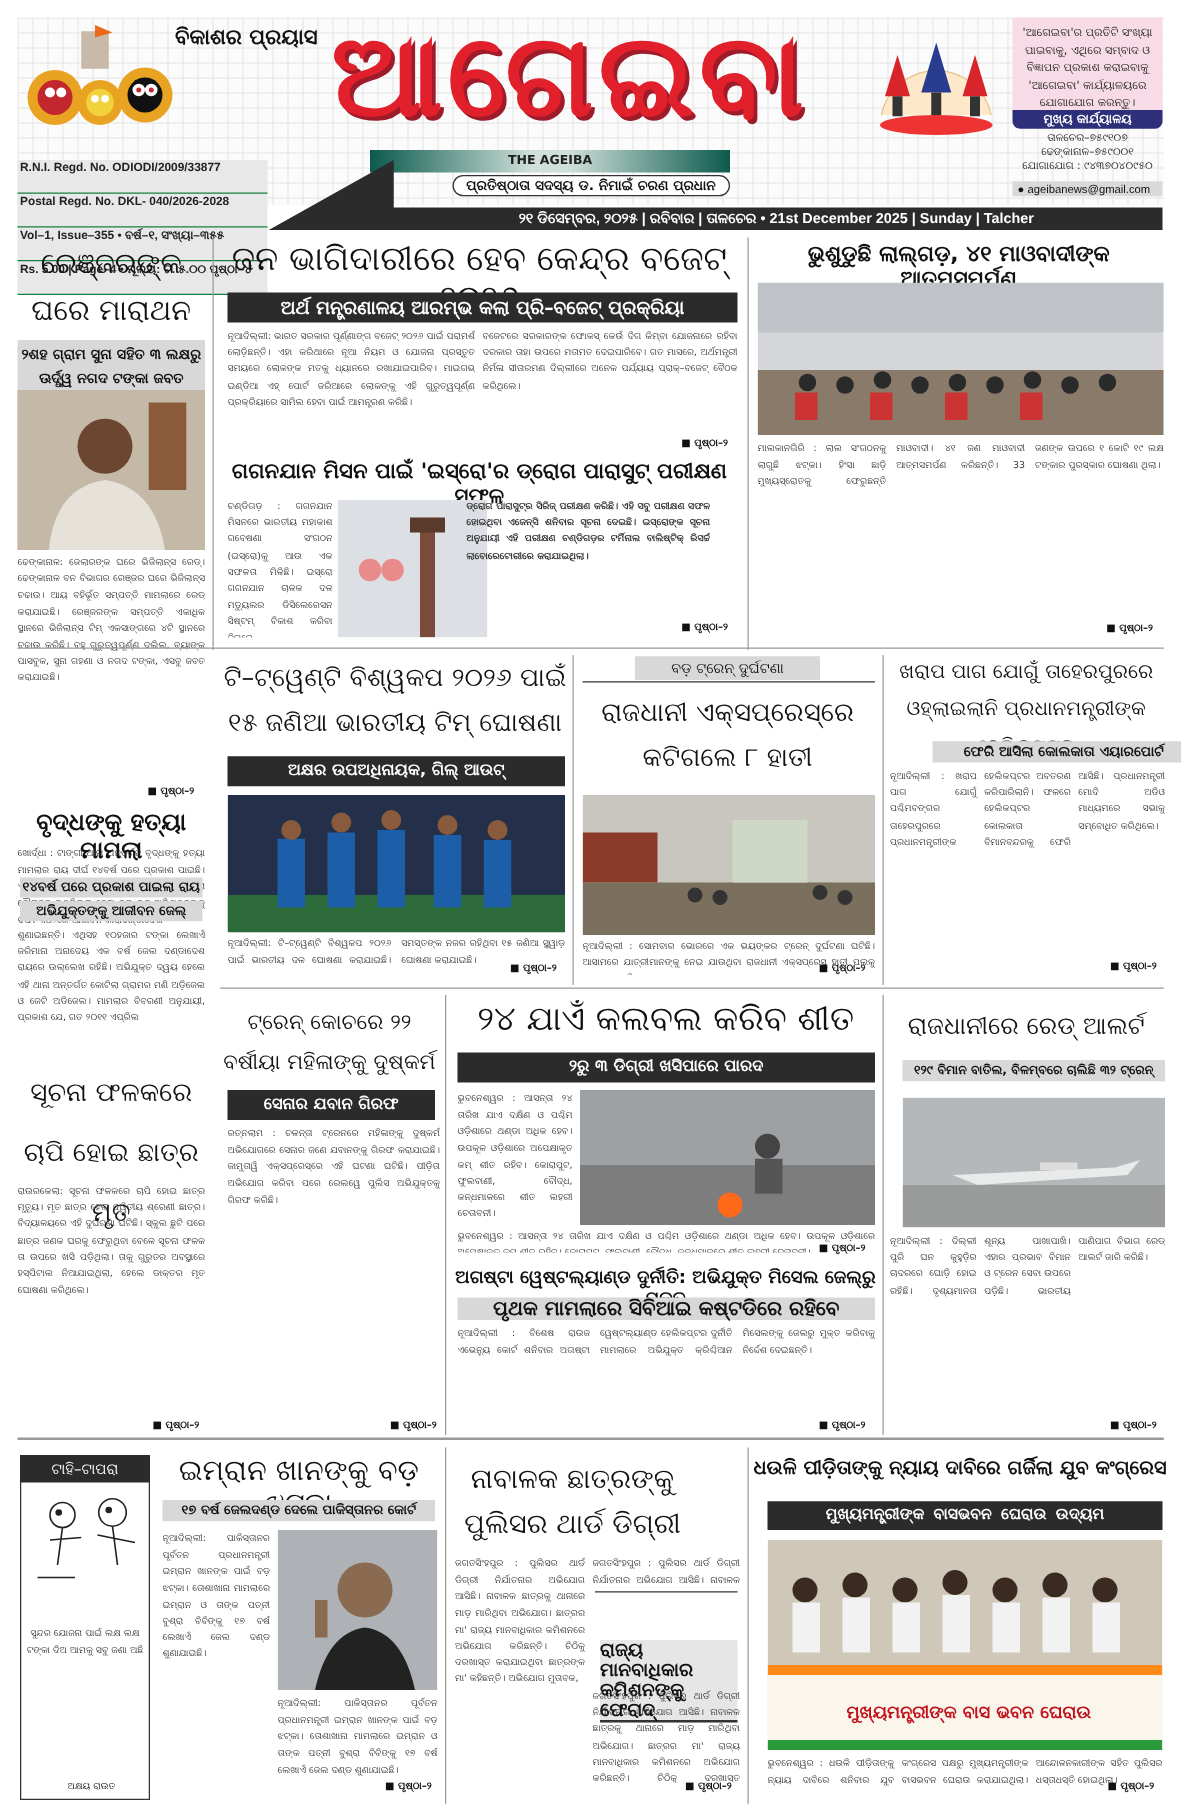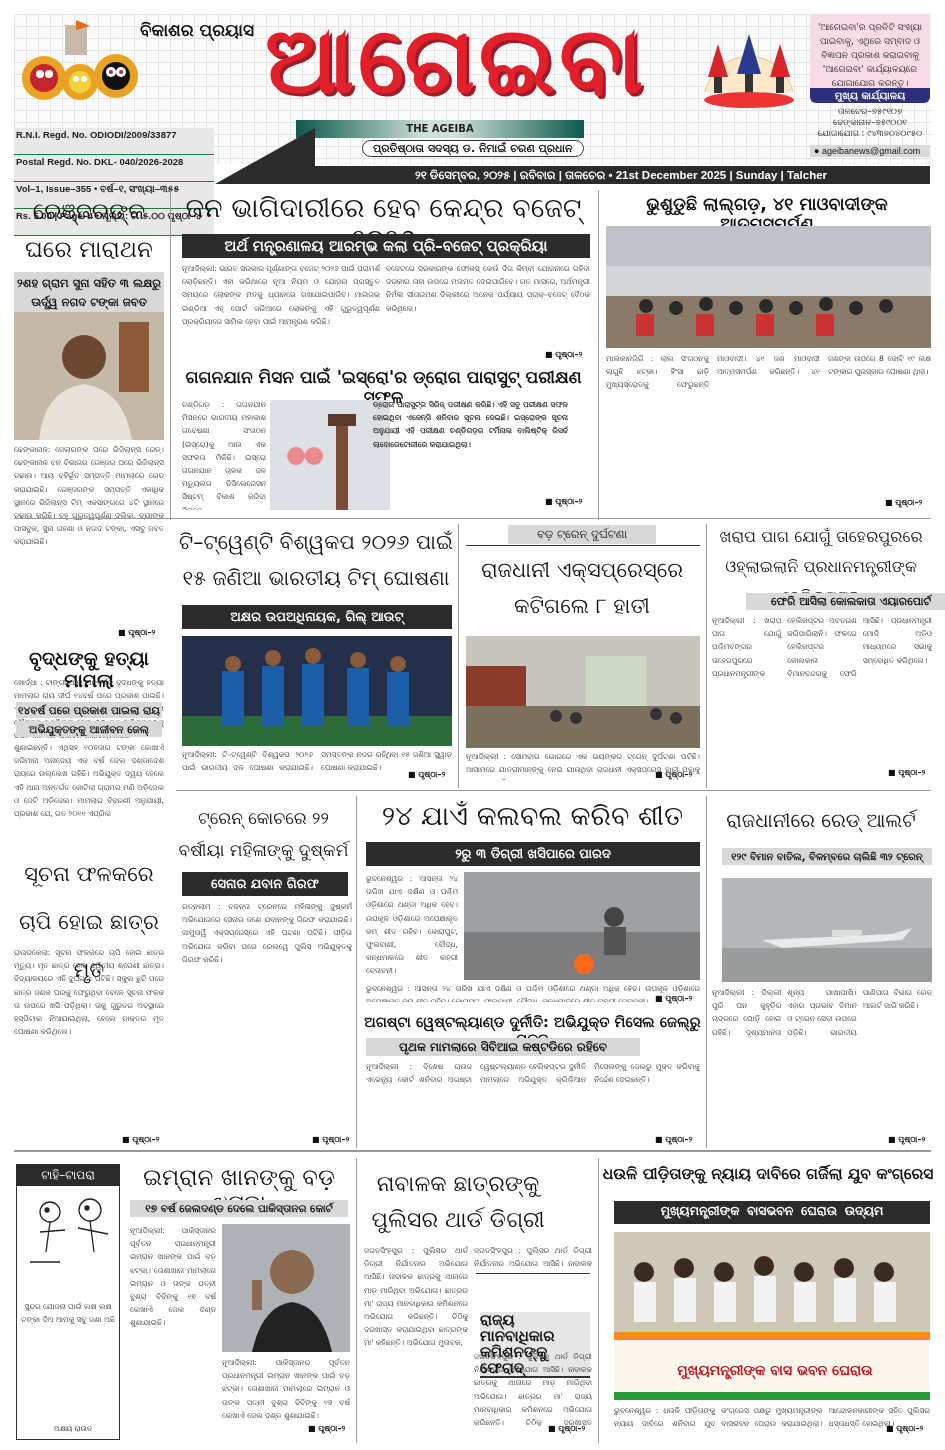--- a/index.html
+++ b/index.html
@@ -146,21 +146,21 @@
         <circle cx="280" cy="80" r="7"></circle>
       </g>
       <g fill="#c33">
         <rect x="30" y="88" width="18" height="22"></rect>
         <rect x="90" y="88" width="18" height="22"></rect>
         <rect x="150" y="88" width="18" height="22"></rect>
         <rect x="210" y="88" width="18" height="22"></rect>
       </g>
     </svg>
 </div>
-<div class="abs body-text" style="left:606px;top:352px;width:325px;height:150px;column-count:3;column-gap:8px;">ମାଲକାନଗିରି : ଲାଲ ସଂଗଠନକୁ ଲାଗୁଛି ଝଟ୍‌କା। ହିଂସା ଛାଡ଼ି ମୁଖ୍ୟସ୍ରୋତକୁ ଫେରୁଛନ୍ତି ମାଓବାଦୀ। ୪୧ ଜଣ ମାଓବାଦୀ ଆତ୍ମସମର୍ପଣ କରିଛନ୍ତି। ୪୧ ଜଣଙ୍କ ଉପରେ 8 କୋଟି ୧୯ ଲକ୍ଷ ଟଙ୍କାର ପୁରସ୍କାର ଘୋଷଣା ଥିଲା।</div>
+<div class="abs body-text" style="left:606px;top:352px;width:325px;height:150px;column-count:3;column-gap:8px;">ମାଲକାନଗିରି : ଲାଲ ସଂଗଠନକୁ ଲାଗୁଛି ଝଟ୍‌କା। ହିଂସା ଛାଡ଼ି ମୁଖ୍ୟସ୍ରୋତକୁ ଫେରୁଛନ୍ତି ମାଓବାଦୀ। ୪୧ ଜଣ ମାଓବାଦୀ ଆତ୍ମସମର୍ପଣ କରିଛନ୍ତି। 33 ଜଣଙ୍କ ଉପରେ ୧ କୋଟି ୧୯ ଲକ୍ଷ ଟଙ୍କାର ପୁରସ୍କାର ଘୋଷଣା ଥିଲା।</div>
 <div class="abs pg-ref" style="left:885px;top:498px;">■ ପୃଷ୍ଠା–୨</div>
 
 <div class="abs hline" style="left:14px;top:518px;width:917px;background:#999;"></div>
 
 <div class="abs hl" style="left:14px;top:648px;width:150px;font-size:19px;font-weight:bold;">ବୃଦ୍ଧଙ୍କୁ ହତ୍ୟା ମାମଲା</div>
 <div class="abs body-text" style="left:14px;top:676px;width:150px;height:66px;">ଖୋର୍ଦ୍ଧା : ଟାଙ୍ଗୀ ଥାନା ଅନ୍ତର୍ଗତ ବୃଦ୍ଧଙ୍କୁ ହତ୍ୟା ମାମଲାର ରାୟ ଦୀର୍ଘ ୧୪ବର୍ଷ ପରେ ପ୍ରକାଶ ପାଇଛି। ଏହି ମାମଲାର ବିଚାର କରି ପ୍ରଥମ ଅତିରିକ୍ତ ଜିଲ୍ଲା ଦୌରାଜଜ ରଶ୍ମିଲତା ଜେନା ଦୁଇ ଜଣ ଅଭିଯୁକ୍ତଙ୍କୁ ଦଫା ୩୦୨ରେ ଆଜୀବନ କାରାଦଣ୍ଡାଦେଶ</div>
 <div class="abs sub-grey" style="left:16px;top:702px;width:146px;font-size:10.5px;line-height:16px;">୧୪ବର୍ଷ ପରେ ପ୍ରକାଶ ପାଇଲା ରାୟ</div>
 <div class="abs sub-grey" style="left:16px;top:721px;width:146px;font-size:10.5px;line-height:16px;">ଅଭିଯୁକ୍ତଙ୍କୁ ଆଜୀବନ ଜେଲ୍</div>
 <div class="abs body-text" style="left:14px;top:741px;width:150px;height:92px;">ଶୁଣାଇଛନ୍ତି। ଏଥିସହ ୧୦ହଜାର ଟଙ୍କା ଲେଖାଏଁ ଜରିମାନା ଅନାଦେୟ ଏକ ବର୍ଷ ଜେଲ ଦଣ୍ଡାଦେଶ ରାୟରେ ଉଲ୍ଲେଖ ରହିଛି। ଅଭିଯୁକ୍ତ ଦ୍ୱୟ ହେଲେ ଏହି ଥାନା ଅନ୍ତର୍ଗତ କୋଟିଲା ଗ୍ରାମର ମଣି ଅଡ଼ିଜେଲ ଓ ଜେଟି ଅଡିଜେଲ। ମାମଲାର ବିବରଣୀ ଅନୁଯାୟୀ, ପ୍ରକାଶ ଯେ, ଗତ ୨୦୧୧ ଏପ୍ରିଲ</div>
 
@@ -240,21 +240,21 @@
       <rect y="60" width="236" height="48" fill="#7c7d7c"></rect>
       <circle cx="150" cy="45" r="10" fill="#444"></circle>
       <rect x="140" y="55" width="22" height="28" fill="#555"></rect>
       <circle cx="120" cy="92" r="10" fill="#ff6a1a"></circle>
     </svg>
 </div>
 <div class="abs body-text" style="left:366px;top:982px;width:334px;height:20px;">ଭୁବନେଶ୍ୱର : ଆସନ୍ତା ୨୪ ତାରିଖ ଯାଏ ଦକ୍ଷିଣ ଓ ପଶ୍ଚିମ ଓଡ଼ିଶାରେ ଥଣ୍ଡା ଅଧିକ ହେବ। ଉପକୂଳ ଓଡ଼ିଶାରେ ଅପେକ୍ଷାକୃତ କମ୍ ଶୀତ ରହିବ। କୋରାପୁଟ, ଫୁଲବାଣୀ, ବୌଦ୍ଧ, କନ୍ଧମାଳରେ ଶୀତ ଲହରୀ ଚେତାବନୀ।</div>
 <div class="abs pg-ref" style="left:655px;top:994px;">■ ପୃଷ୍ଠା–୨</div>
 
 <div class="abs hl" style="left:360px;top:1014px;width:345px;font-size:14.5px;font-weight:bold;">ଅଗଷ୍ଟା ୱେଷ୍ଟଲ୍ୟାଣ୍ଡ ଦୁର୍ନୀତି: ଅଭିଯୁକ୍ତ ମିସେଲ ଜେଲ୍‌ରୁ ମୁକ୍ତ</div>
-<div class="abs sub-grey" style="left:366px;top:1038px;width:274px;font-size:12px;line-height:18px;">ପୃଥକ ମାମଲାରେ ସିବିଆଇ କଷ୍ଟଡିରେ ରହିବେ</div>
+<div class="abs sub-grey" style="left:366px;top:1038px;width:334px;font-size:16px;line-height:18px;">ପୃଥକ ମାମଲାରେ ସିବିଆଇ କଷ୍ଟଡିରେ ରହିବେ</div>
 <div class="abs body-text" style="left:366px;top:1060px;width:334px;height:80px;column-count:3;column-gap:8px;">ନୂଆଦିଲ୍ଲୀ : ବିଶେଷ ରାଉଜ ଏଭେନ୍ୟୁ କୋର୍ଟ ଶନିବାର ଅଗଷ୍ଟା ୱେଷ୍ଟଲ୍ୟାଣ୍ଡ ହେଲିକପ୍ଟର ଦୁର୍ନୀତି ମାମଲାରେ ଅଭିଯୁକ୍ତ କ୍ରିଶ୍ଚିଆନ ମିସେଲଙ୍କୁ ଜେଲରୁ ମୁକ୍ତ କରିବାକୁ ନିର୍ଦ୍ଦେଶ ଦେଇଛନ୍ତି।</div>
 <div class="abs pg-ref" style="left:655px;top:1135px;">■ ପୃଷ୍ଠା–୨</div>
 
 <div class="abs vline" style="left:706px;top:796px;height:352px;"></div>
 
 <div class="abs hl" style="left:710px;top:810px;width:222px;font-size:19.5px;">ରାଜଧାନୀରେ ରେଡ୍ ଆଲର୍ଟ</div>
 <div class="abs sub-grey" style="left:722px;top:848px;width:210px;font-size:10px;line-height:17px;">୧୨୯ ବିମାନ ବାତିଲ, ବିଳମ୍ବରେ ଚାଲିଛି ୩୨ ଟ୍ରେନ୍</div>
 <div class="abs photo" style="left:722px;top:878px;width:210px;height:104px;">
   <svg width="210" height="104">
       <rect width="210" height="104" fill="#b5b8ba"></rect>

